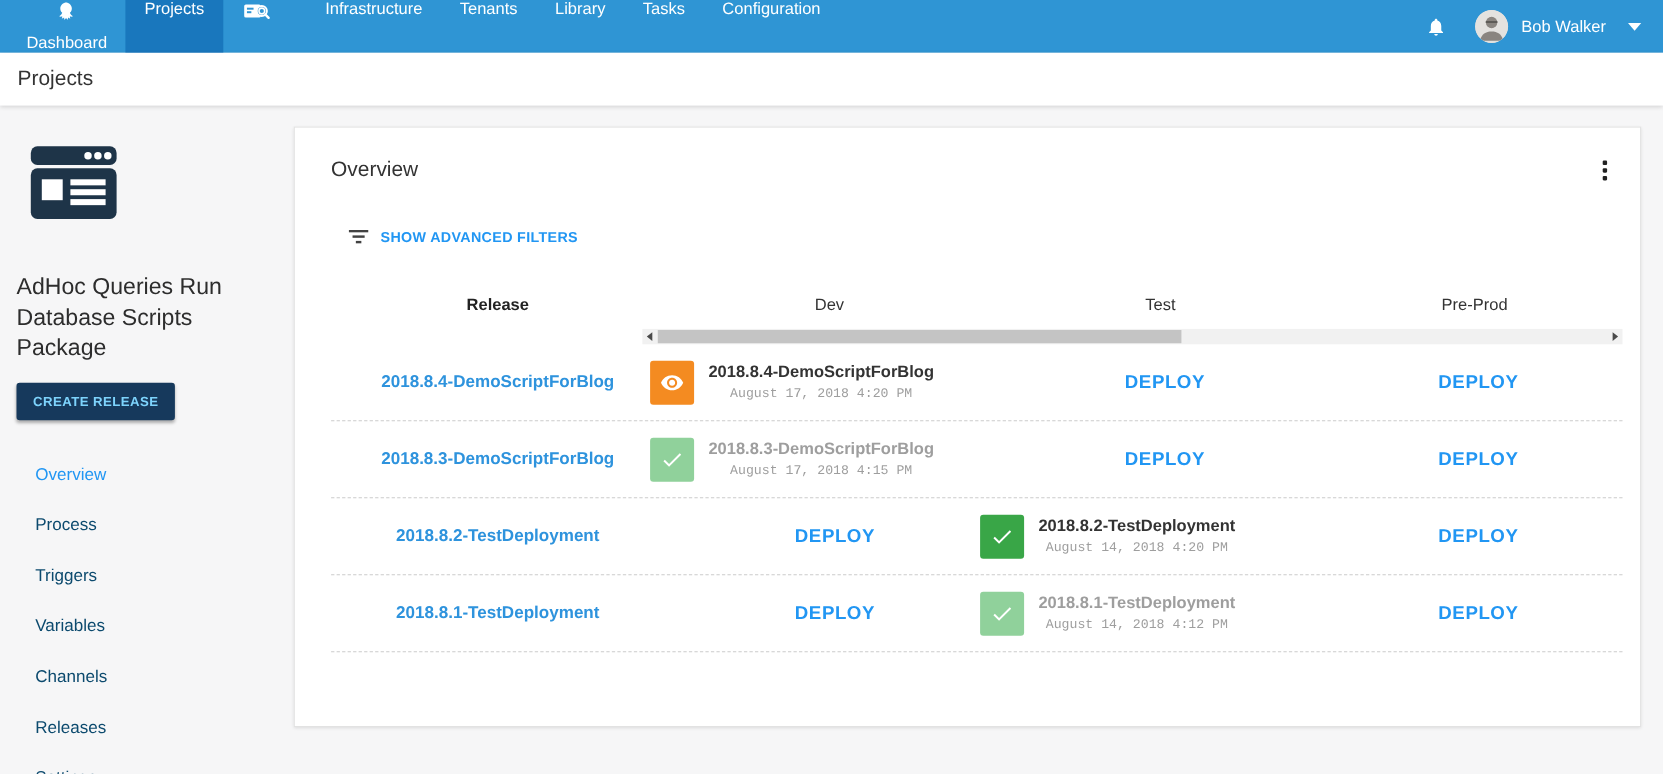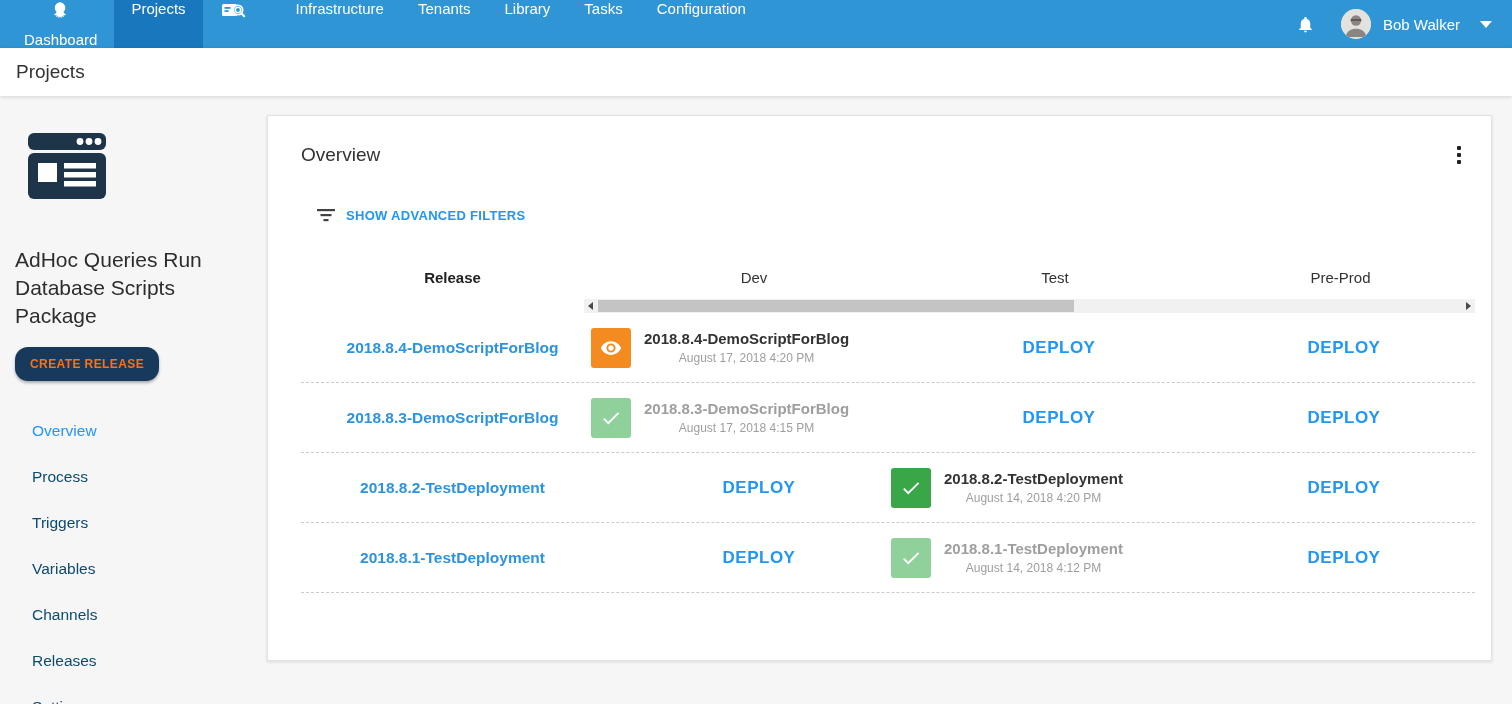--- a/index.html
+++ b/index.html
@@ -22,21 +22,21 @@
   .breadcrumb-bar { height:48px; background:#fff; display:flex; align-items:center; padding-left:16px; box-shadow:0 1px 4px rgba(0,0,0,.14); position:relative; z-index:2; }
   .breadcrumb-text { font-size:19px; color:#333; }
 
   
   .page { display:flex; align-items:flex-start; height:608px; background:#F6F6F7; }
 
   
   .sidebar { width:267px; flex:none; padding:31px 12px 0 15px; }
   .project-icon { margin-left:9px; }
   .project-title { margin-top:37px; font-size:21px; color:#2D2D2D; line-height:1.34; width:240px; }
-  .create-btn { margin-top:17px; background:#16395C; color:#f97316; border:none; font-family:"Liberation Sans",sans-serif; font-size:12px; font-weight:bold; letter-spacing:.4px; padding:10px 15px; border-radius:13px; box-shadow:0 2px 3px rgba(0,0,0,.3); cursor:pointer; }
+  .create-btn { margin-top:17px; background:#16395C; color:#7dd3fc; border:none; font-family:"Liberation Sans",sans-serif; font-size:12px; font-weight:bold; letter-spacing:.4px; padding:10px 15px; border-radius:3px; box-shadow:0 2px 3px rgba(0,0,0,.3); cursor:pointer; }
   .side-nav { margin-top:31px; }
   .side-nav-item { font-size:15.5px; color:#0c4a6e; padding:10px 0 10px 17px; margin-bottom:8px; cursor:pointer; }
   .side-nav-item.active { color:#2196F3; }
 
   
   .card { flex:1; margin:19px 20px 0 0; background:#fff; border:1px solid #E2E2E2; box-shadow:0 1px 3px rgba(0,0,0,.12); height:546px; position:relative; }
   .card-header { display:flex; justify-content:space-between; align-items:center; padding:26px 22px 0 33px; }
   .card-title { font-size:19px; color:#333; }
   .kebab { display:flex; flex-direction:column; gap:3px; padding:4px 8px; cursor:pointer; }
   .kebab span { width:4px; height:4px; background:#212121; border-radius:1px; }
@@ -62,21 +62,21 @@
   .cell-test .deploy-link { margin-left:8px; }
   .cell-preprod .deploy-link { margin-left:7px; }
 
   .status { display:flex; align-items:center; margin-left:-13px; gap:13px; cursor:pointer; }
   .status-icon { width:40px; height:40px; border-radius:3px; display:flex; align-items:center; justify-content:center; flex:none; }
   .status-icon.orange { background:#F48B21; }
   .status-icon.green { background:#39A647; }
   .status-icon.lightgreen { background:#90D19B; }
   .status-title { font-size:15px; font-weight:bold; color:#333; }
   .status.superseded .status-title { color:#9E9E9E; }
-  .status-date { font-size:12px; color:#9E9E9E; margin-top:4px; }
+  .status-date { font-size:12px; color:#9E9E9E; margin-top:4px;font-family:Liberation Mono, monospace; }
 </style>
 </head>
 <body>
 
 <div class="topnav">
   <div class="nav-item dashboard">
     <span style="display:flex;">
       <svg width="21" height="21" viewBox="0 0 24 24" fill="#fff">
           <path d="M12 2.5c-3.6 0-6.5 2.8-6.5 6.3 0 1.8.8 3.4 2 4.5-.5 1.6-1.6 2.9-3.2 3.6 1 .5 2.2.5 3.2.1.1.8 0 1.6-.5 2.3.9 0 1.8-.4 2.4-1 .3.7.3 1.6 0 2.3.9-.3 1.7-.9 2.1-1.8.4.9 1.2 1.5 2.1 1.8-.3-.7-.3-1.6 0-2.3.6.6 1.5 1 2.4 1-.5-.7-.6-1.5-.5-2.3 1 .4 2.2.4 3.2-.1-1.6-.7-2.7-2-3.2-3.6 1.2-1.1 2-2.7 2-4.5 0-3.5-2.9-6.3-6.5-6.3z"></path>
         </svg>

